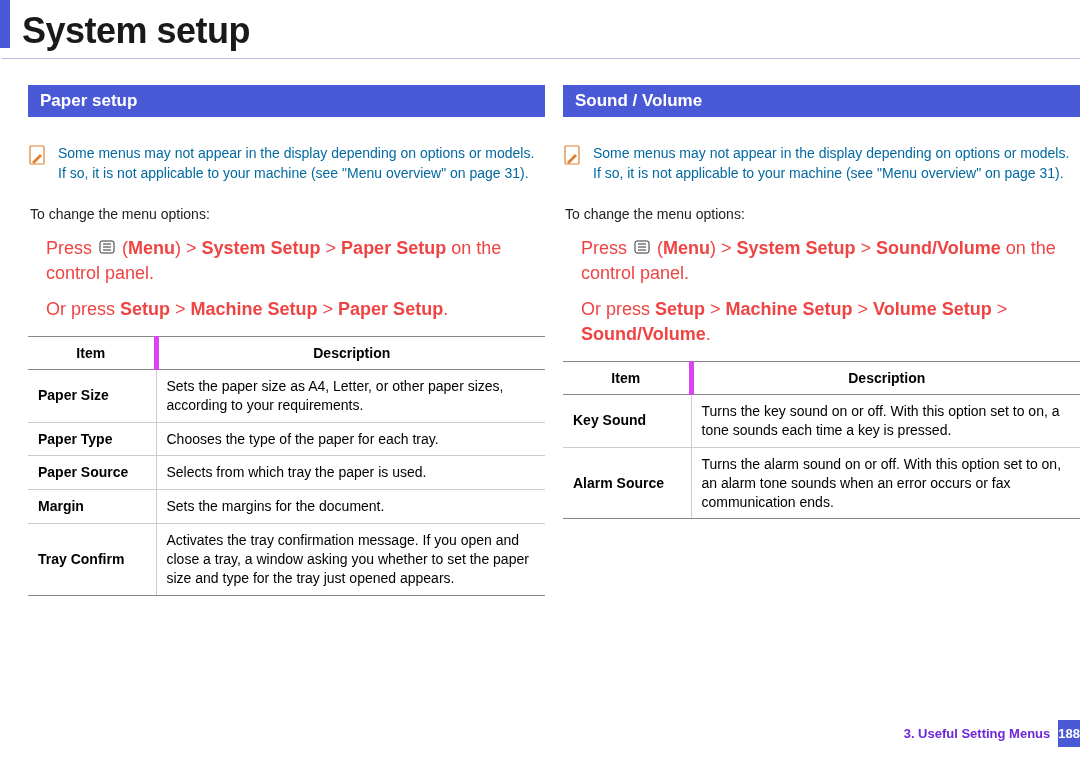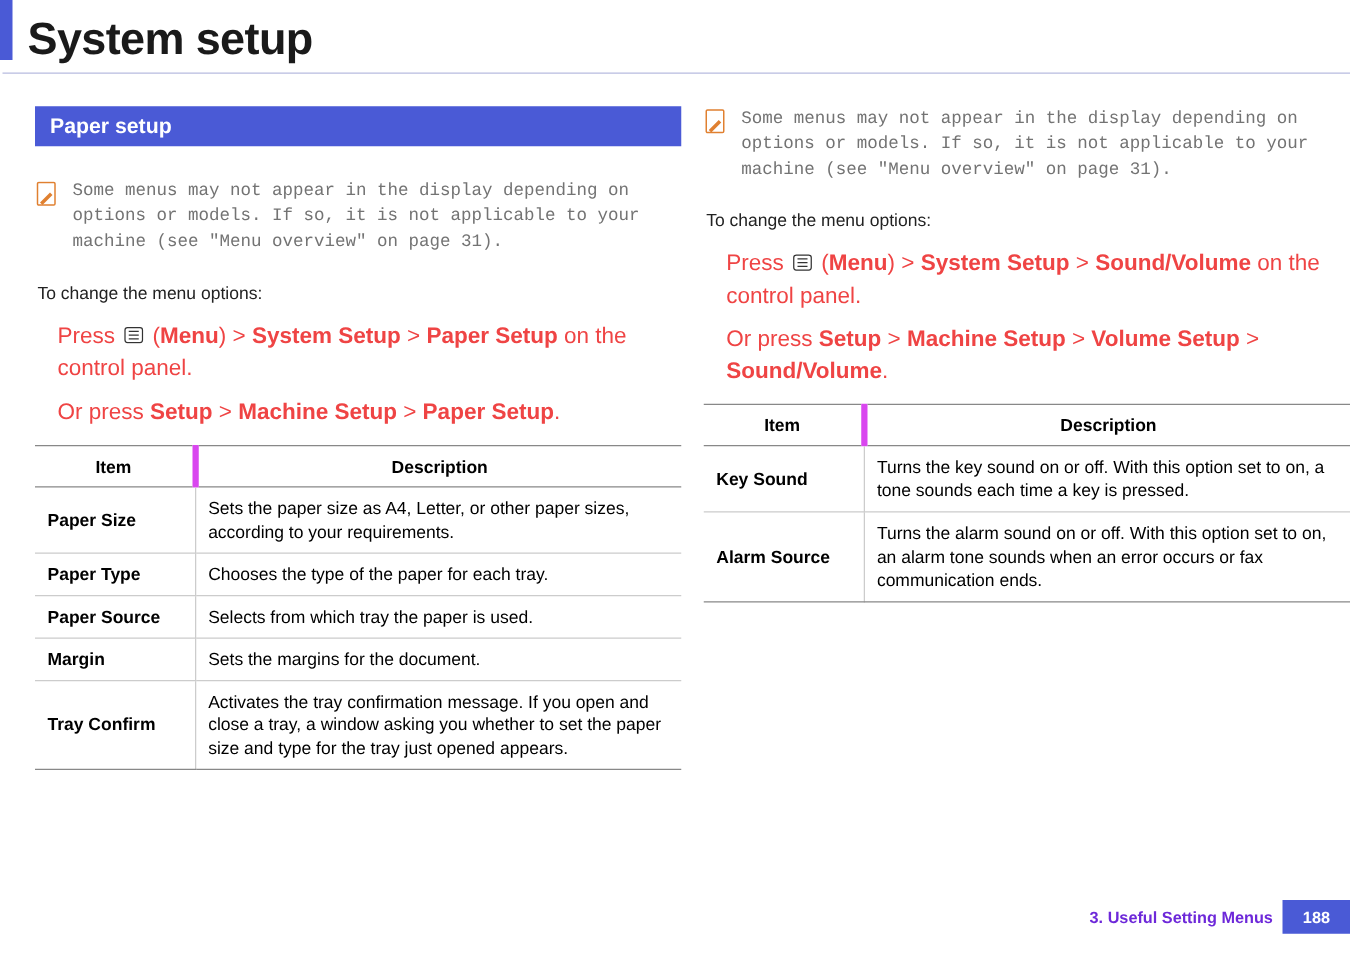--- a/index.html
+++ b/index.html
@@ -64,23 +64,22 @@
       padding-right: 4px;
     }
     .note-icon {
       width: 20px;
       height: 22px;
       flex-shrink: 0;
       margin-top: 2px;
     }
     .note-text {
       font-size: 14px;
-      color: #737373;
+      color: #0369a1;
       line-height: 1.45;
-      font-family: Liberation Mono, monospace;
     }
     .change-text {
       font-size: 14px;
       color: #222;
       margin-left: 2px;
       margin-bottom: 14px;
     }
     .press-line {
       font-size: 18px;
       color: #ef4444;
@@ -142,21 +141,21 @@
       color: #6d28d9;
       font-weight: bold;
       font-size: 13px;
       margin-right: 8px;
     }
     .page-num {
       background: #4a5ad6;
       color: #fff;
       font-weight: bold;
       font-size: 13px;
-      padding: 6px 16px;
+      padding: 6px 0;
     }
   </style>
 </head>
 <body>
 
 <div class="page-header">
   <div class="accent-bar"></div>
   <h1 class="page-title">System setup</h1>
   <div class="header-underline"></div>
 </div>
@@ -219,20 +218,21 @@
           </tr>
         <tr>
             <td class="item-cell">Tray Confirm</td>
             <td>Activates the tray confirmation message. If you open and close a tray, a window asking you whether to set the paper size and type for the tray just opened appears.</td>
           </tr>
       </tbody>
     </table>
   </div>
 
   <div class="col">
+    <div class="section-header">Sound / Volume</div>
 
     <div class="note-box">
       <span class="note-icon">
         <svg width="20" height="22" viewBox="0 0 20 22">
             <rect x="2" y="1" width="14" height="18" rx="1" fill="none" stroke="#e08030" stroke-width="1.2"></rect>
             <path d="M4 17 L12 9 L14 11 L6 19 Z" fill="#e08030"></path>
           </svg>
       </span>
       <div class="note-text">Some menus may not appear in the display depending on options or models. If so, it is not applicable to your machine (see "Menu overview" on page 31).</div>
     </div>

